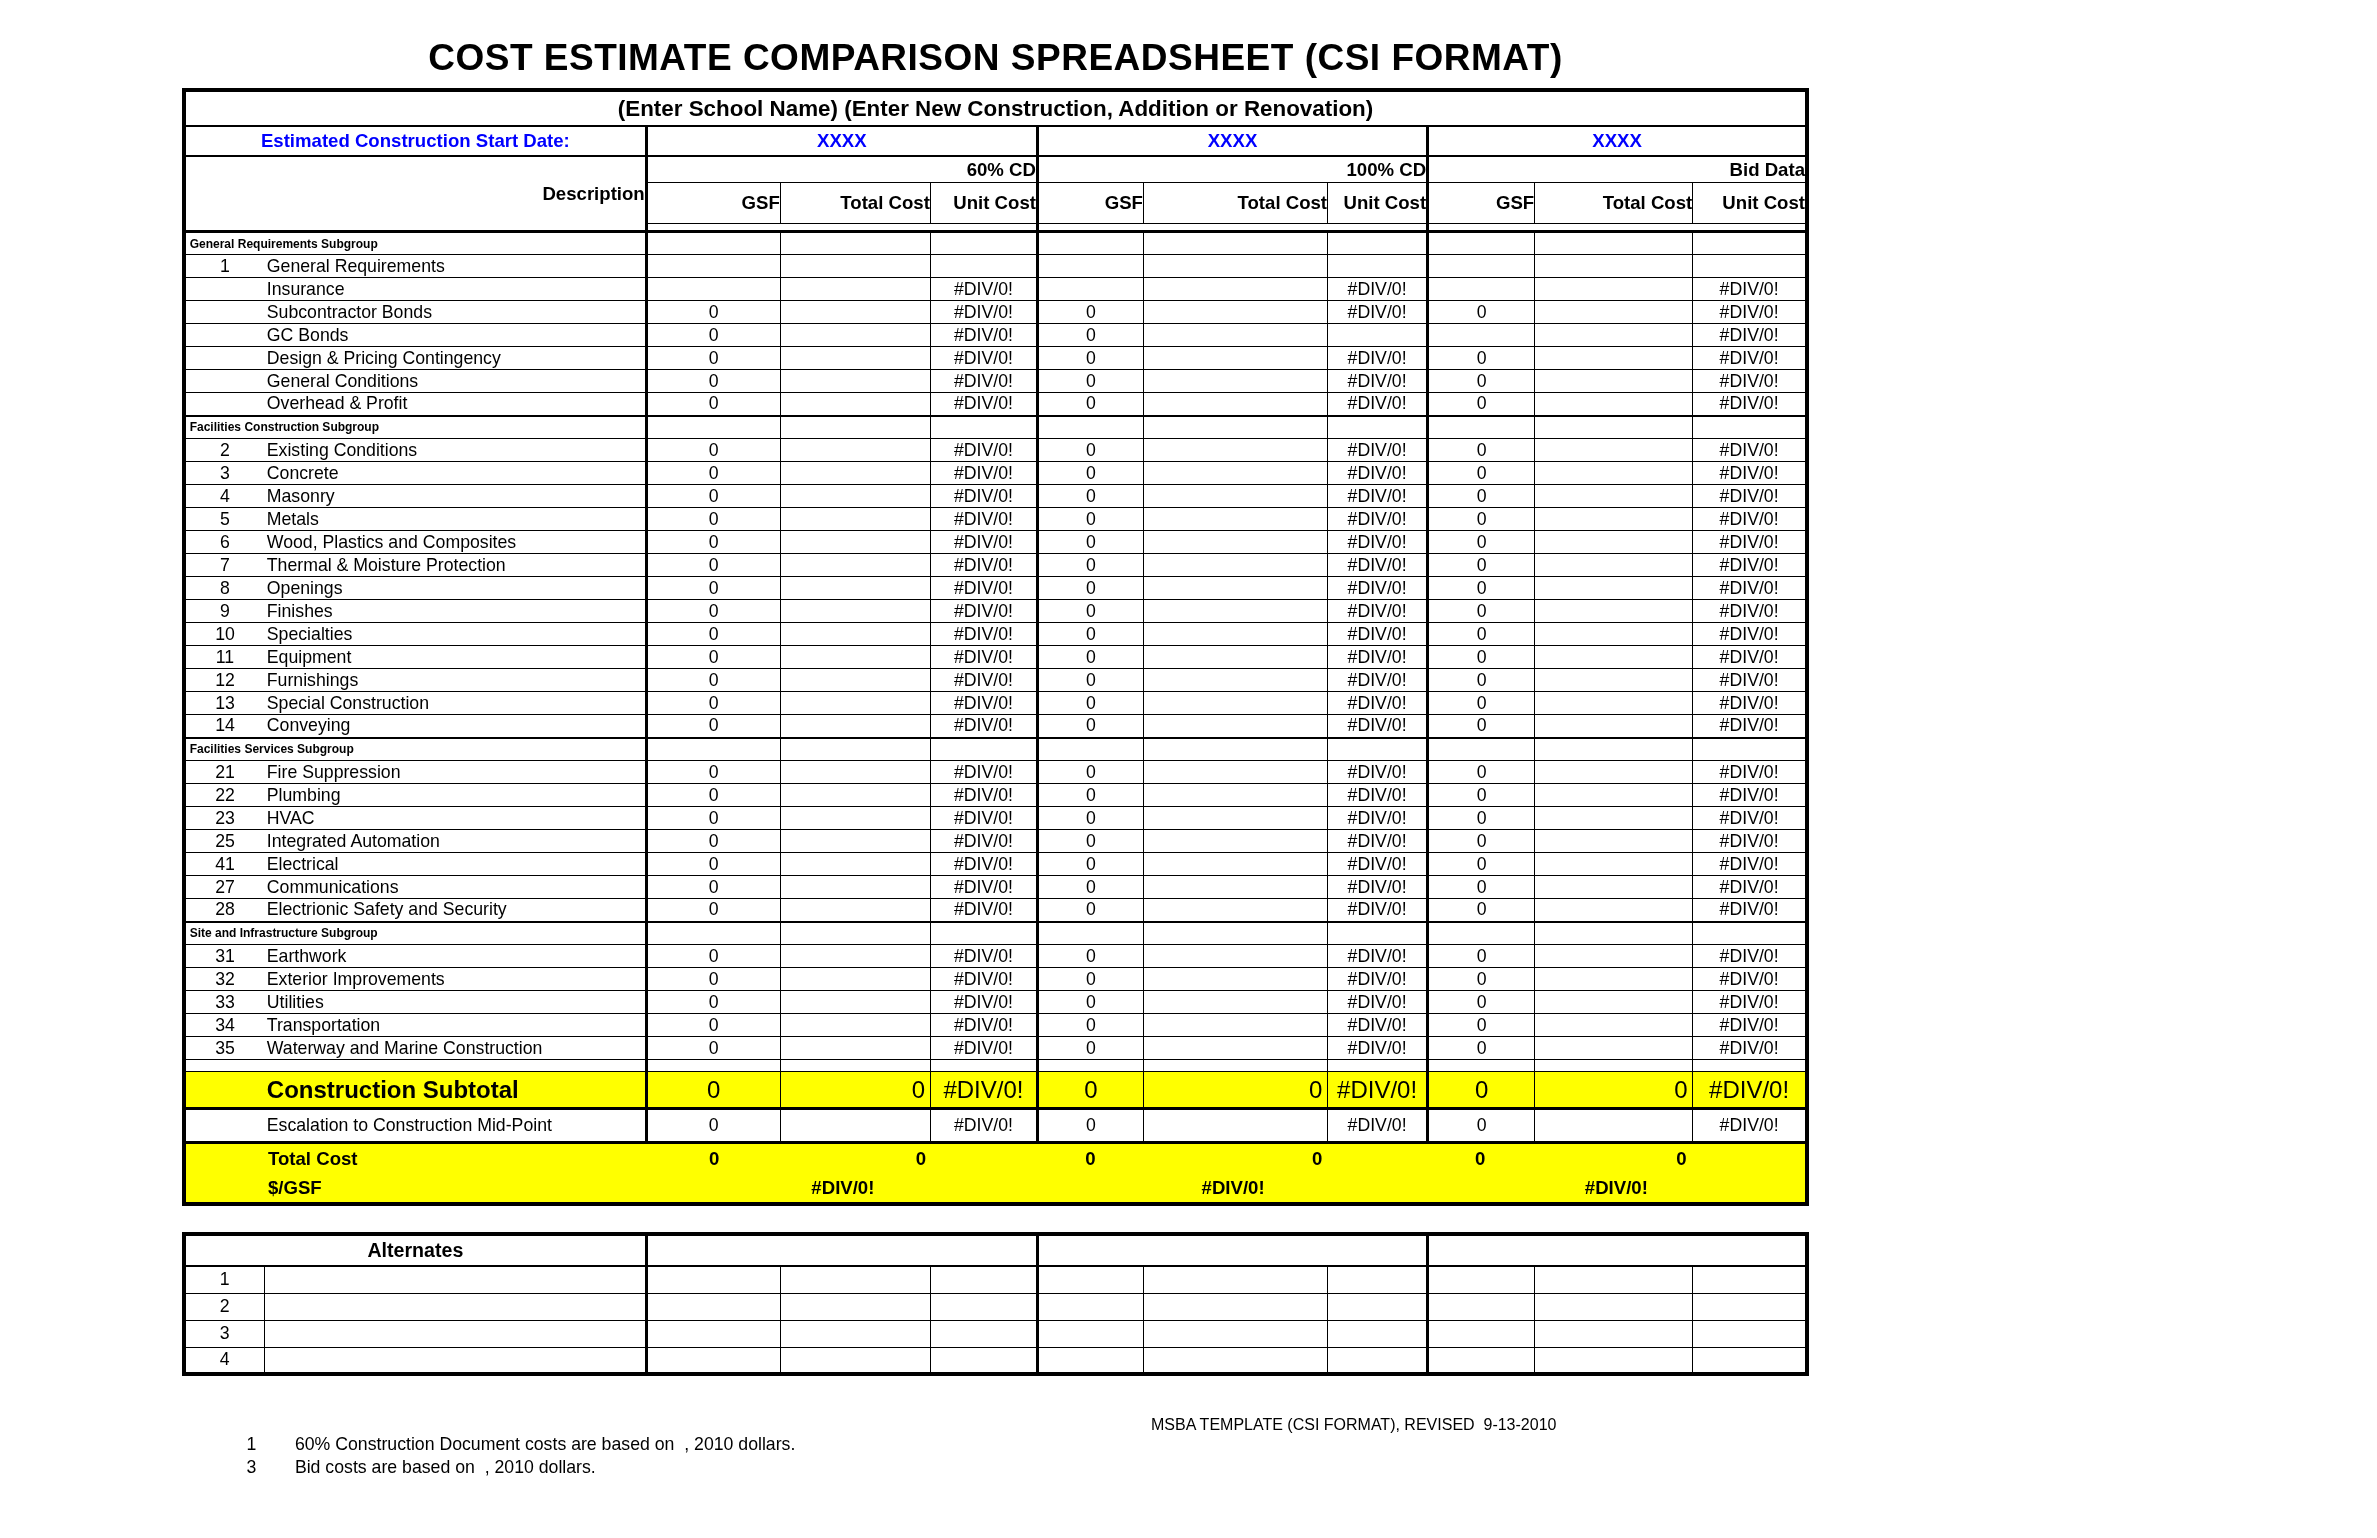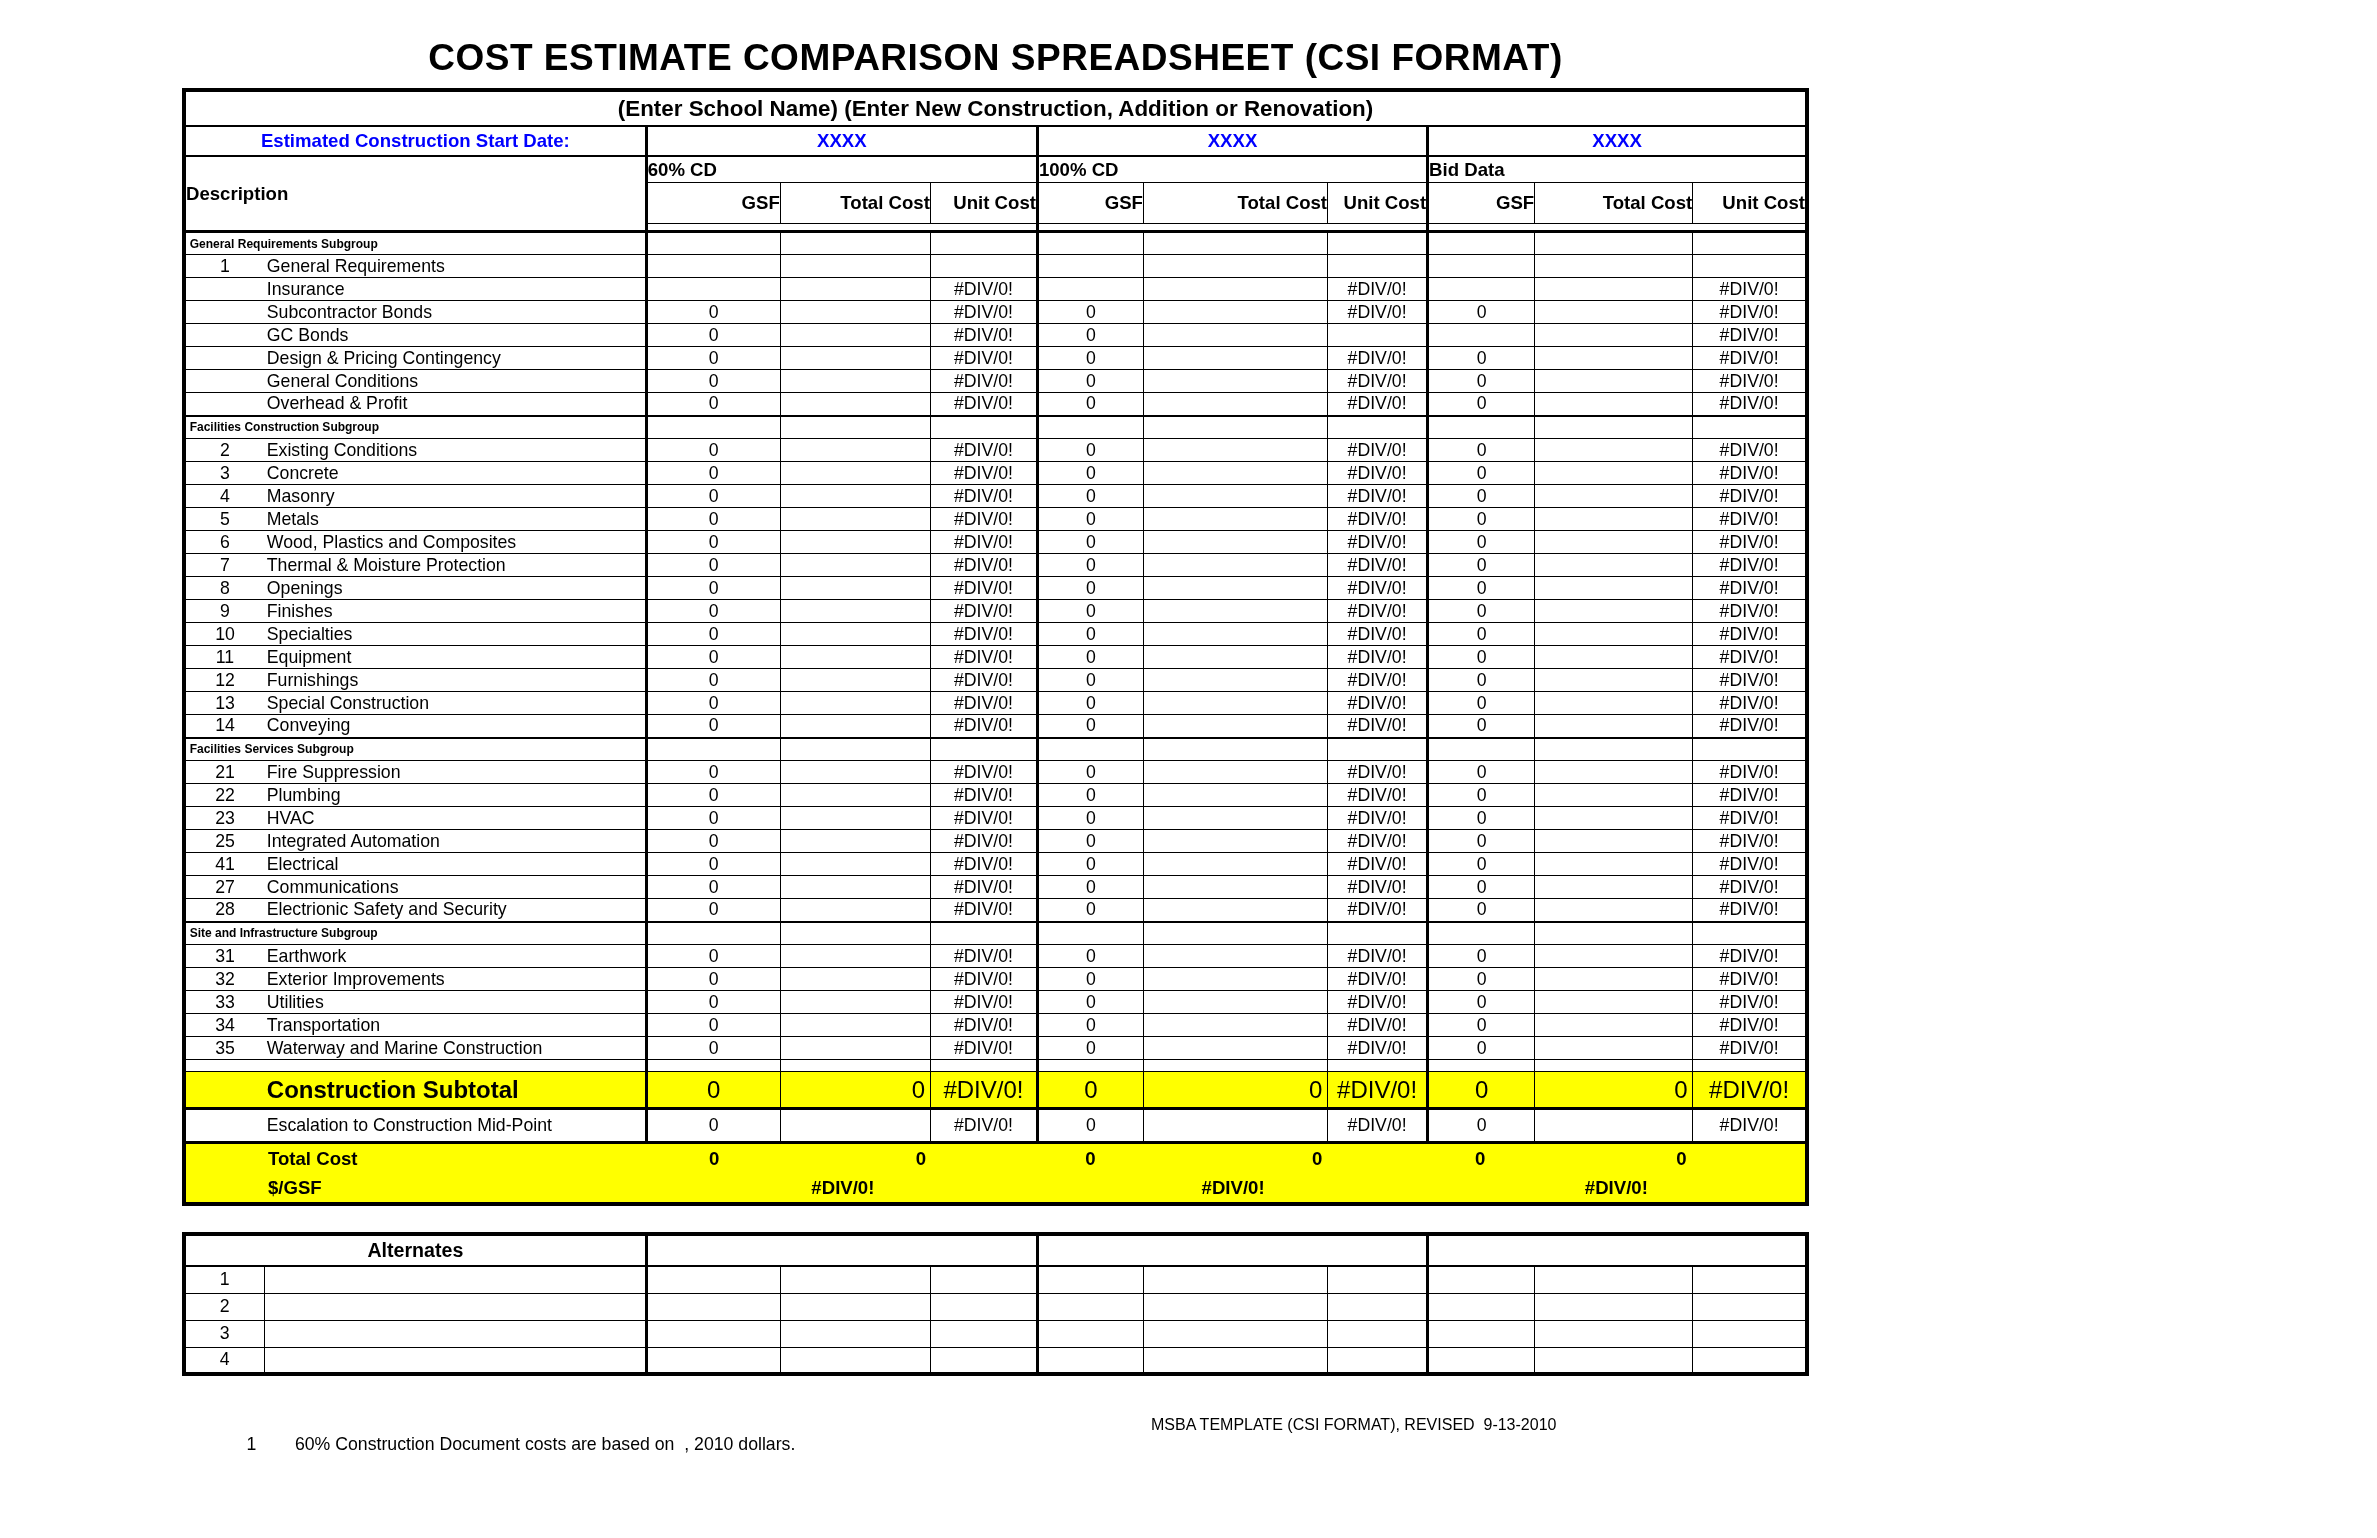--- a/index.html
+++ b/index.html
@@ -24,21 +24,21 @@
   .desc { border-right:3.7px solid #000; }
   
   .school-row td {
     height:36px; font-size:22.4px; font-weight:bold; text-align:center;
     border-bottom:2.8px solid #000;
   }
   .start-row td {
     height:30px; font-size:18.6px; font-weight:bold; text-align:center;
     color:var(--accent,#0000ff); border-bottom:2.8px solid #000;
   }
-  .group-row td { height:26px; font-size:18.6px; font-weight:bold; text-align:left; }
+  .group-row td { height:26px; font-size:18.6px; font-weight:bold; text-align:right; }
   .desc-head {
     font-size:19.6px; font-weight:bold; text-align:center; color:#000;
     vertical-align:middle; border-bottom:3.7px solid #000;
   }
   .subhead-row td { height:41px; font-size:18.6px; font-weight:bold; text-align:right; }
   .head-shim td { height:8.4px; border-bottom:3.7px solid #000; }
   
   .subgroup-row td { border-top:2.8px solid #000; }
   .subgroup-label { font-weight:bold; font-size:12px; padding-left:3.7px; }
   .rnum { display:inline-block; width:78px; text-align:center; }
@@ -700,16 +700,19 @@
           <td class="val"></td>
         </tr>
       </tbody>
   </table>
 
   <div class="notes">
     <div class="note">
       <span class="note-num">1</span><span class="note-text">60% Construction Document costs are based on  , 2010 dollars.</span>
       <span class="credit">MSBA TEMPLATE (CSI FORMAT), REVISED  9-13-2010</span>
     </div>
+    <div class="note">
+      <span class="note-num">3</span><span class="note-text">Bid costs are based on  , 2010 dollars.</span>
+    </div>
   </div>
 
 </div>
 
 
 </body></html>

